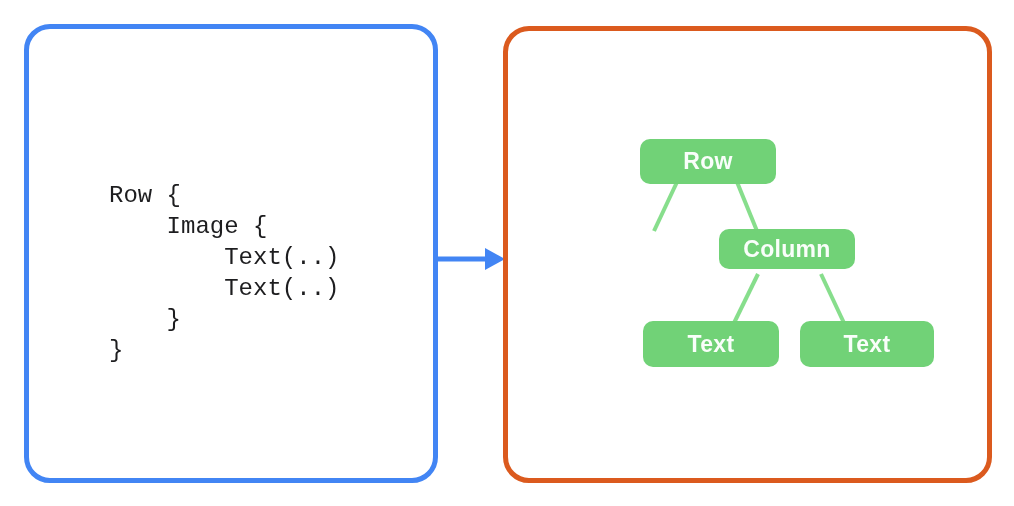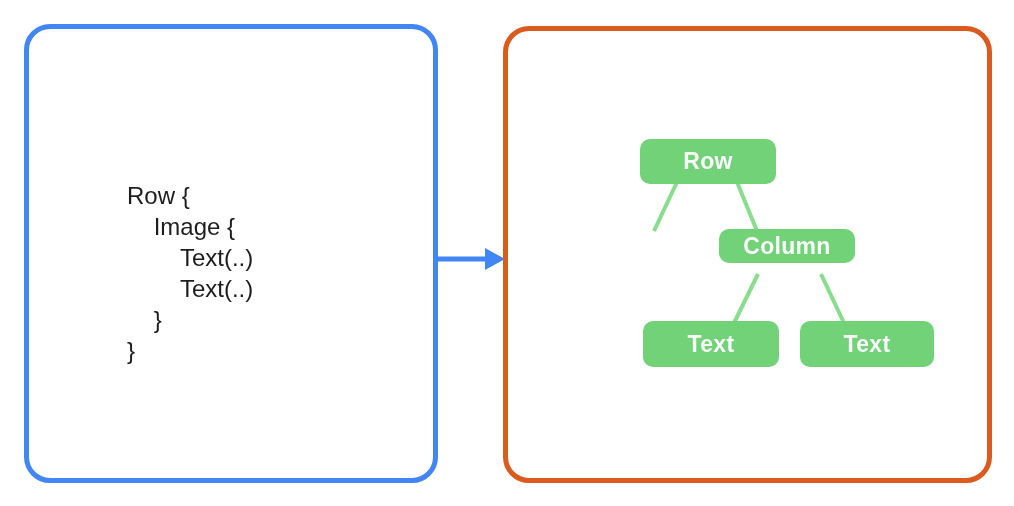--- a/index.html
+++ b/index.html
@@ -31,25 +31,24 @@
     border: 5px solid var(--blue);
   }
   .panel.tree-panel {
     left: 503px; top: 26px;
     width: 489px; height: 457px;
     border: 5px solid var(--orange);
   }
   .code-block {
     position: absolute;
     left: 80px; top: 151px; 
-    font-family: Liberation Sans, sans-serif;
+    font-family: Liberation Mono, monospace;
     font-size: 24px;
     line-height: 31px;
     color: var(--code-color);
-    margin-left: 18px;
   }
   .code-line { white-space: pre; }
   .arrow-svg {
     position: absolute;
     left: 434px; top: 244px;
     width: 72px; height: 30px;
   }
   .tree-edges {
     position: absolute;
     left: 0; top: 0;
@@ -63,21 +62,21 @@
     background: var(--node-green);
     border-radius: 10px;
     color: rgba(255,255,255,0.96);
     font-size: 23px;
     font-weight: bold;
     letter-spacing: 0.3px;
   }
   
   .node-row    { left: 132px; top: 108px; width: 136px; height: 45px; }
   .node-image  { left:  55px; top: 198px; width: 135px; height: 46px; }
-  .node-column { left: 211px; top: 198px; width: 136px; height: 34px; }
+  .node-column { left: 211px; top: 198px; width: 136px; height: 40px; }
   .node-text1  { left: 135px; top: 290px; width: 136px; height: 46px; }
   .node-text2  { left: 292px; top: 290px; width: 134px; height: 46px; }
 </style>
 </head>
 <body>
 
 <div class="canvas">
 
   <div class="panel code-panel">
     <div class="code-block">

